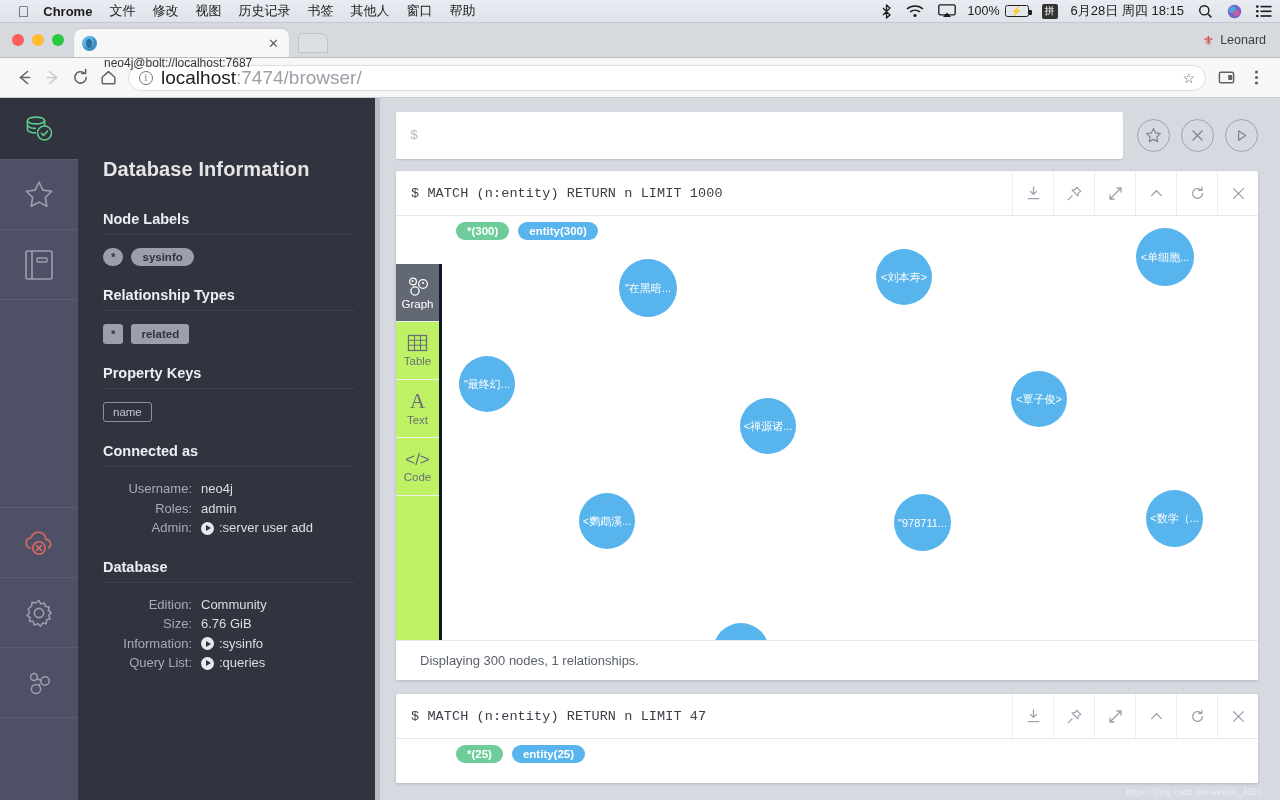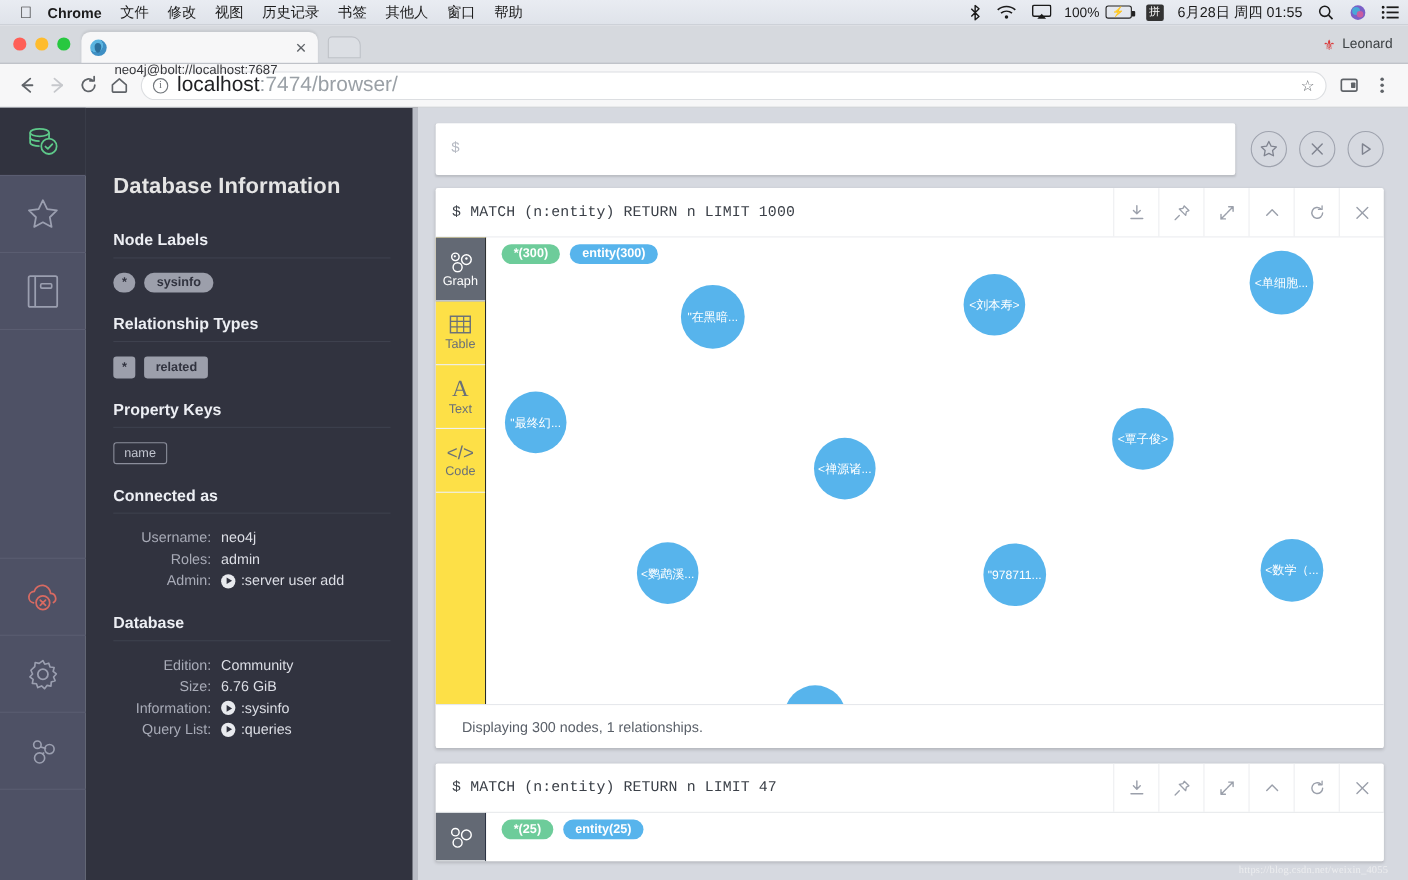--- a/index.html
+++ b/index.html
@@ -189,21 +189,21 @@
     font-family: "Liberation Mono", monospace; font-size: 13.5px; color: #3b4048;
     letter-spacing: .1px;
   }
   .fbtns { display: flex; align-items: stretch; }
   .fbtn {
     width: 41px; display: flex; align-items: center; justify-content: center;
     border-left: 1px solid #edeef1; color: #9ba0ab;
   }
 
   .framebody { display: flex; height: 424px; }
-  .vtabs { width: 46px; flex: none; border-right: 1px solid #0f172a; background: #fde047; }
+  .vtabs { width: 46px; flex: none; border-right: 3px solid #0f172a; background: #bef264; margin-top: 48px; }
   .vtab {
     height: 58px; display: flex; flex-direction: column; align-items: center;
     justify-content: center; gap: 2px; font-size: 11.5px; color: #6a7078;
     border-bottom: 1px solid #eef0f2;
   }
   .vtab.active { background: #636974; color: #fff; }
   .canvas { flex: 1; position: relative; background: #fff; overflow: hidden; }
   .legend { position: absolute; left: 14px; top: 6px; display: flex; gap: 9px; z-index: 3; }
   .lchip {
     font-size: 11.5px; color: #fff; padding: 3px 11px; border-radius: 11px; font-weight: 600;
@@ -256,21 +256,21 @@
     <svg width="18" height="14" viewBox="0 0 18 14">
       <rect x="0.8" y="0.8" width="16.4" height="10" rx="1.4" fill="none" stroke="#1b1b1b" stroke-width="1.3"></rect>
       <path d="M9 8.5l4 4.5H5z" fill="#1b1b1b"></path>
     </svg>
   </span>
   <span class="battpct">100%</span>
   <span class="battbox">
       <span class="battbolt">⚡</span>
     </span>
   <span class="imebox">拼</span>
-  <span class="clock">6月28日 周四  01:55</span>
+  <span class="clock">6月28日 周四  18:15</span>
   <span class="ri">
     <svg width="15" height="15" viewBox="0 0 15 15">
         <circle cx="6.3" cy="6.3" r="4.6" fill="none" stroke="#1b1b1b" stroke-width="1.4"></circle>
         <path d="M9.8 9.8l3.6 3.6" stroke="#1b1b1b" stroke-width="1.5"></path>
       </svg>
   </span>
   <span class="ri">
     <svg width="15" height="15" viewBox="0 0 15 15">
         <circle cx="7.5" cy="7.5" r="6.7" fill="#7a5fc7"></circle>
         <circle cx="5.8" cy="6" r="3.6" fill="#49a8d8"></circle>

